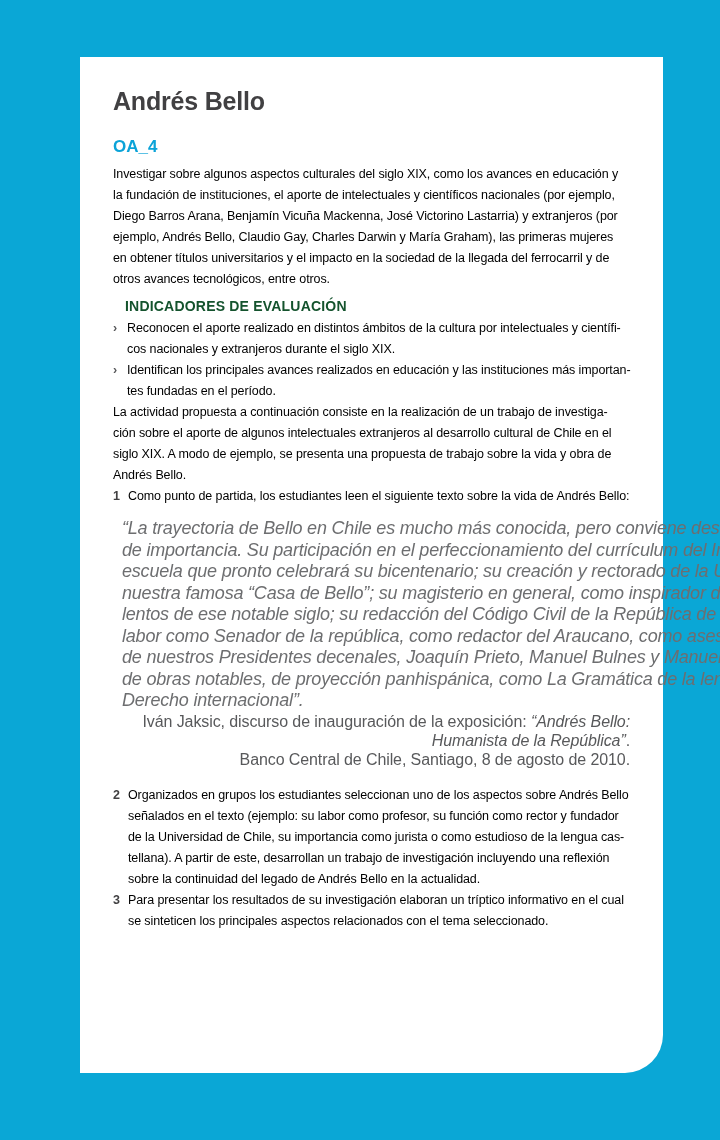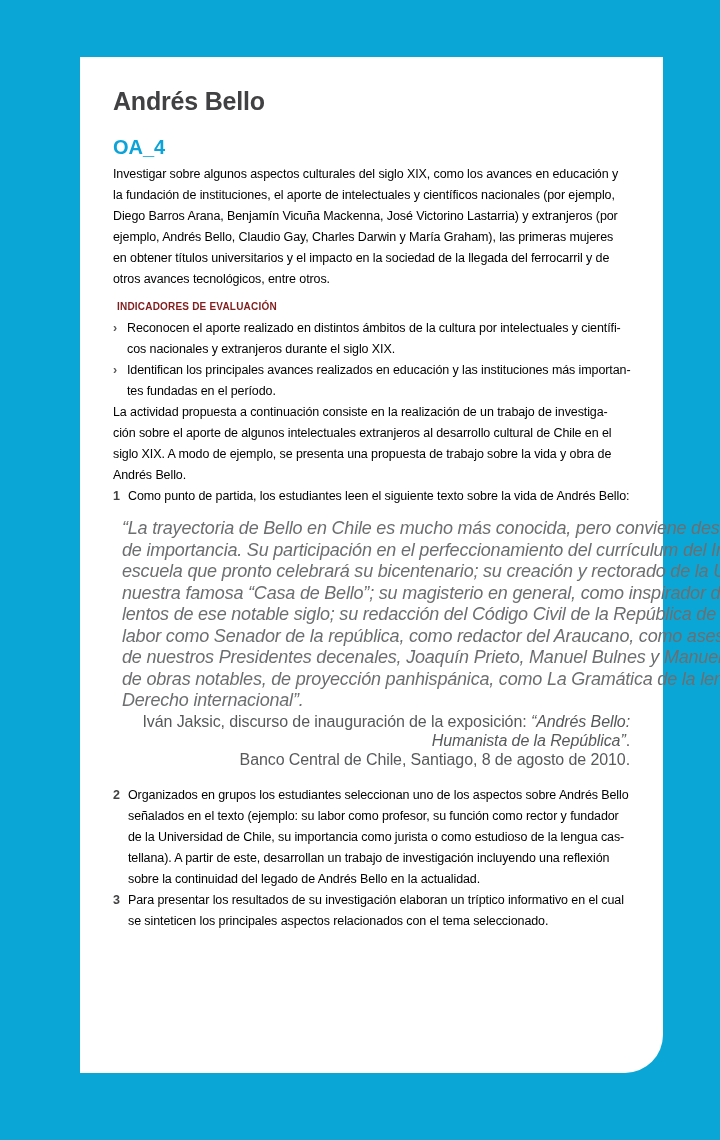--- a/index.html
+++ b/index.html
@@ -17,31 +17,31 @@
     border-radius:0 0 38px 0;
     box-sizing:border-box;
     padding:30px 33px 0 33px;
   }
   .page-title{
     font-size:25px;line-height:28px;
     font-weight:bold;color:#414042;
     margin:0 0 22px 0;letter-spacing:-0.2px;
   }
   .accent-heading{color:#0ba3d8;font-weight:bold;margin:0;}
-  .oa-heading{font-size:20px;line-height:20px;margin-bottom:7px;}
+  .oa-heading{font-size:17px;line-height:20px;margin-bottom:7px;}
   .activity-heading{font-size:21px;line-height:24px;margin-top:18px;margin-bottom:6px;}
   .body-text{
     font-size:12.5px;line-height:21px;
     color:#000000;letter-spacing:-0.1px;
   }
   .lines{white-space:pre;}
   .indicators-heading{
-    font-size:10px;line-height:15px;color:#7f1d1d;
+    font-size:14px;line-height:15px;color:#14532d;
     font-weight:bold;letter-spacing:0.2px;
-    margin:9px 0 4px 4px;
+    margin:9px 0 4px 12px;
   }
   .bullet-item{display:flex;}
   .bullet-marker{
     width:14px;flex:none;
     color:#58595b;font-weight:bold;
     font-size:12.5px;line-height:21px;
   }
   .step{display:flex;}
   .step-number{
     width:15px;flex:none;

